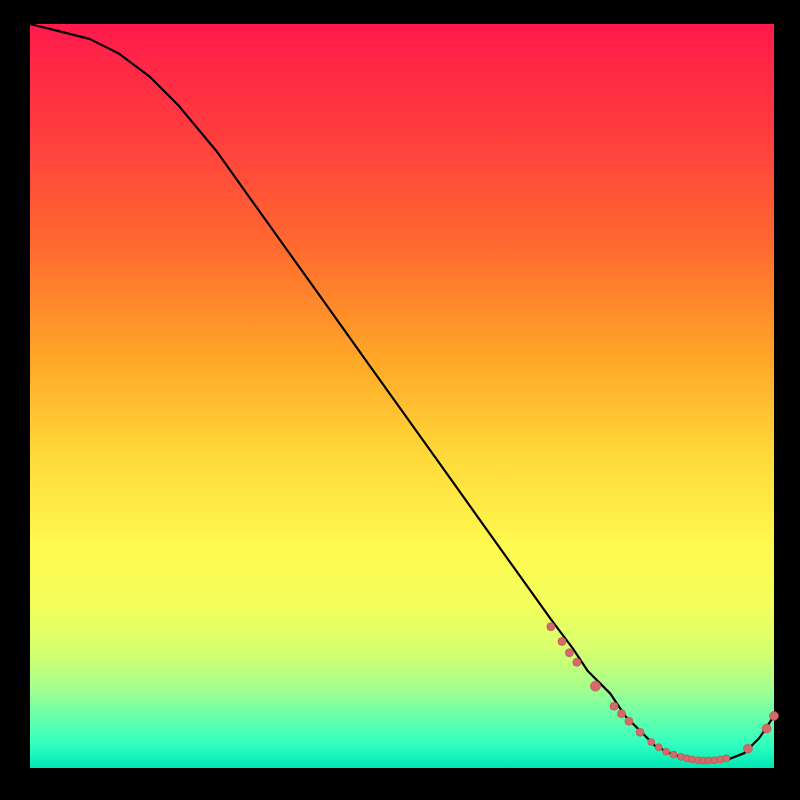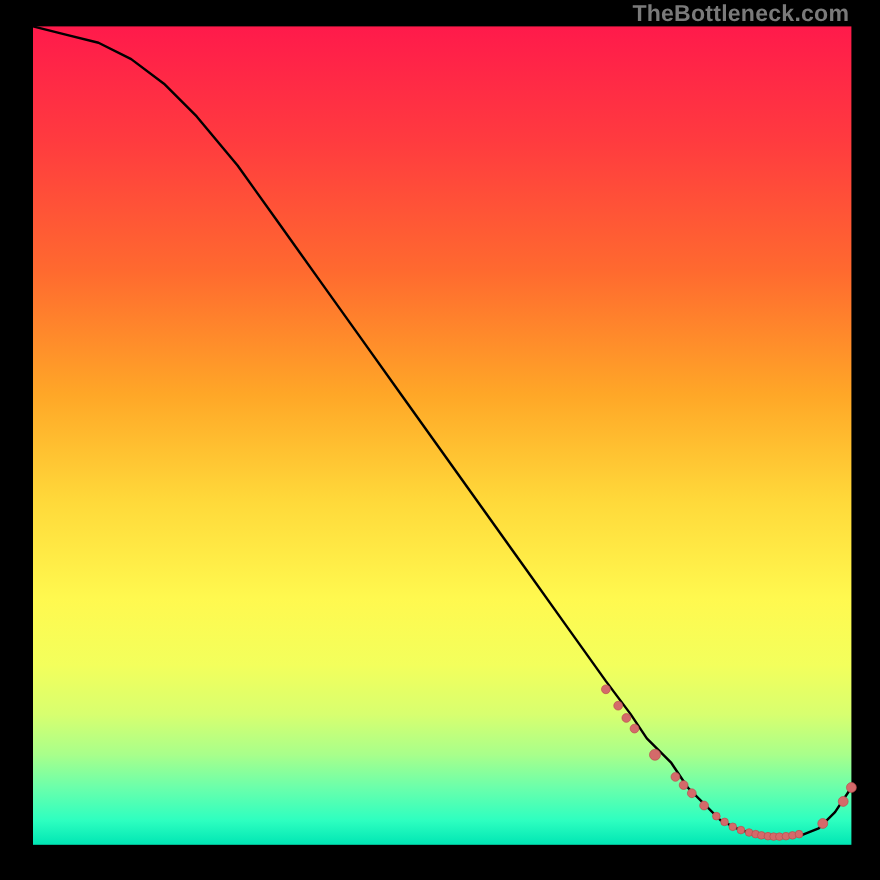--- a/index.html
+++ b/index.html
@@ -45,21 +45,20 @@
     position: absolute;
     left: 0; top: 0;
     width: 100%; height: 100%;
     overflow: visible;
   }
 </style>
 </head>
 <body>
 <div class="stage">
 
-  <div class="watermark">TheBottleneck.com</div>
 
   <div class="plot-area">
     <svg class="curve" viewBox="0 0 744 744" preserveAspectRatio="none">
       <path id="curve-path" fill="none" stroke="#000000" stroke-width="2.2" stroke-linecap="round" stroke-linejoin="round" d="M0.00 0.00 L29.76 7.44 L59.52 14.88 L89.28 29.76 L119.04 52.08 L148.80 81.84 L186.00 126.48 L223.20 178.56 L260.40 230.64 L297.60 282.72 L334.80 334.80 L372.00 386.88 L409.20 438.96 L446.40 491.04 L483.60 543.12 L520.80 595.20 L543.12 624.96 L558.00 647.28 L580.32 669.60 L595.20 691.92 L610.08 706.80 L624.96 721.68 L639.84 729.12 L654.72 734.33 L669.60 736.56 L684.48 736.56 L699.36 735.07 L714.24 729.12 L729.12 714.24 L744.00 691.92"></path>
       <g id="markers">
           <circle cx="520.80" cy="602.64" r="4.00" fill="#d46a6a" stroke="#b84d4d" stroke-width="0.6"></circle>
           <circle cx="531.96" cy="617.52" r="4.00" fill="#d46a6a" stroke="#b84d4d" stroke-width="0.6"></circle>
           <circle cx="539.40" cy="628.68" r="4.00" fill="#d46a6a" stroke="#b84d4d" stroke-width="0.6"></circle>
           <circle cx="546.84" cy="638.35" r="4.00" fill="#d46a6a" stroke="#b84d4d" stroke-width="0.6"></circle>
           <circle cx="565.44" cy="662.16" r="5.00" fill="#d46a6a" stroke="#b84d4d" stroke-width="0.6"></circle>

